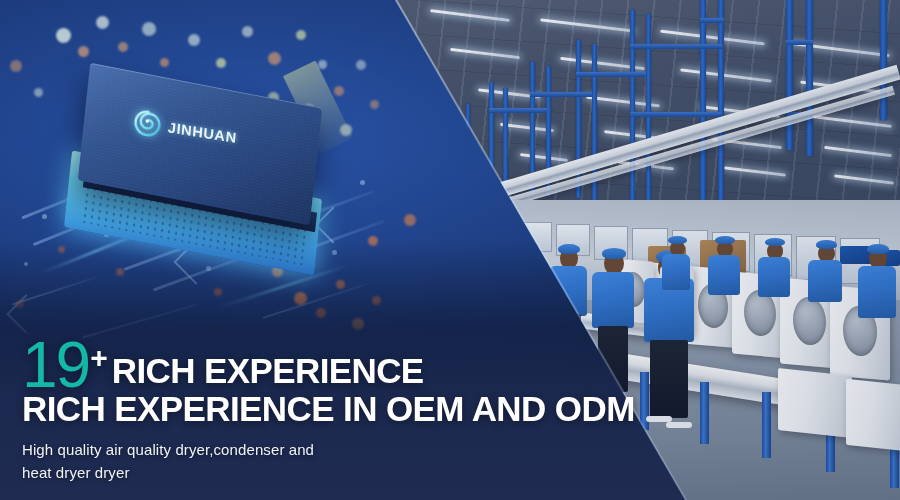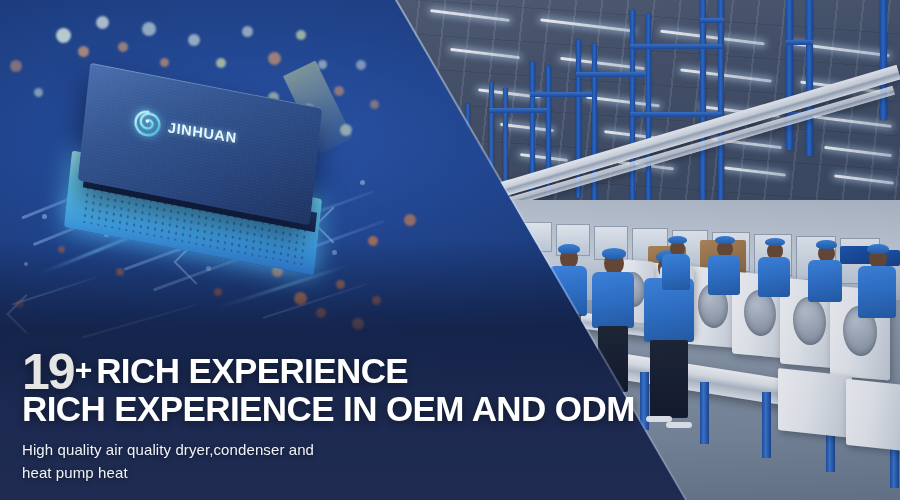--- a/index.html
+++ b/index.html
@@ -265,24 +265,24 @@
     left:22px; bottom:16px;
     width:600px;
     z-index:6;
   }
   .line-1 {
     display:flex;
     align-items:flex-end;
     margin-bottom:-4px;
   }
   .years-num {
-    font-size:50px;
+    font-size:64px;
     line-height:.84;
-    font-weight:700;
-    color:#e5e5e5;
+    font-weight:400;
+    color:#14b8a6;
     letter-spacing:-2px;
     text-shadow:0 2px 10px rgba(0,0,0,.45);
     font-family:"Liberation Sans", sans-serif;
   }
   .years-plus {
     font-size:30px;
     font-weight:700;
     color:#ffffff;
     line-height:1;
     align-self:flex-start;
@@ -596,17 +596,17 @@
 
   <div class="copy">
     <div class="line-1">
       <span class="years-num">19</span>
       <span class="years-plus">+</span>
       <span class="years-word">RICH EXPERIENCE</span>
     </div>
     <div class="line-2">RICH EXPERIENCE IN OEM AND ODM</div>
     <div class="sub">
       <span>High quality air quality dryer,condenser and</span><br>
-      <span>heat pump heat</span>
+      <span>heat dryer dryer</span>
     </div>
   </div>
 
 </div>
 
 </body></html>

